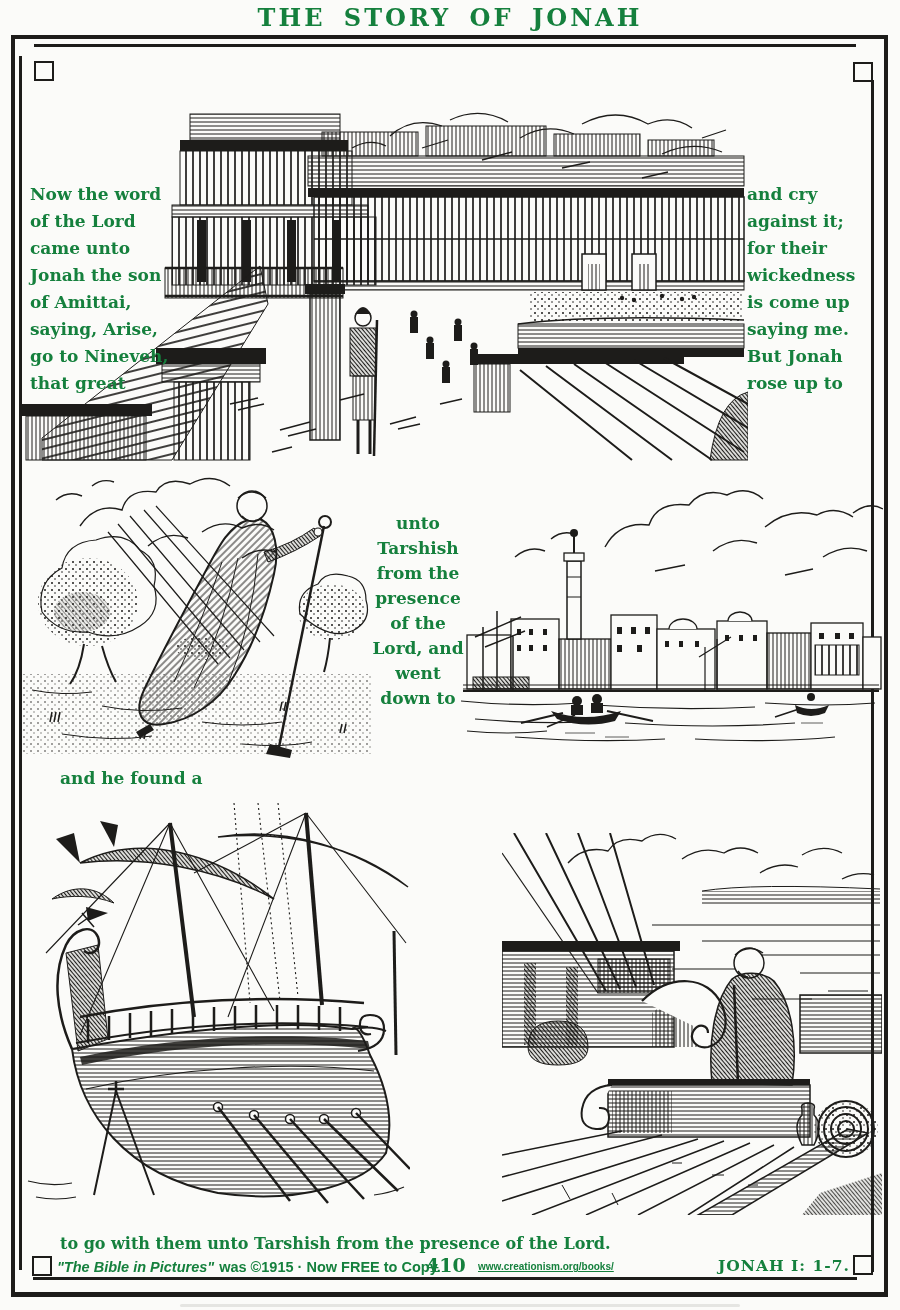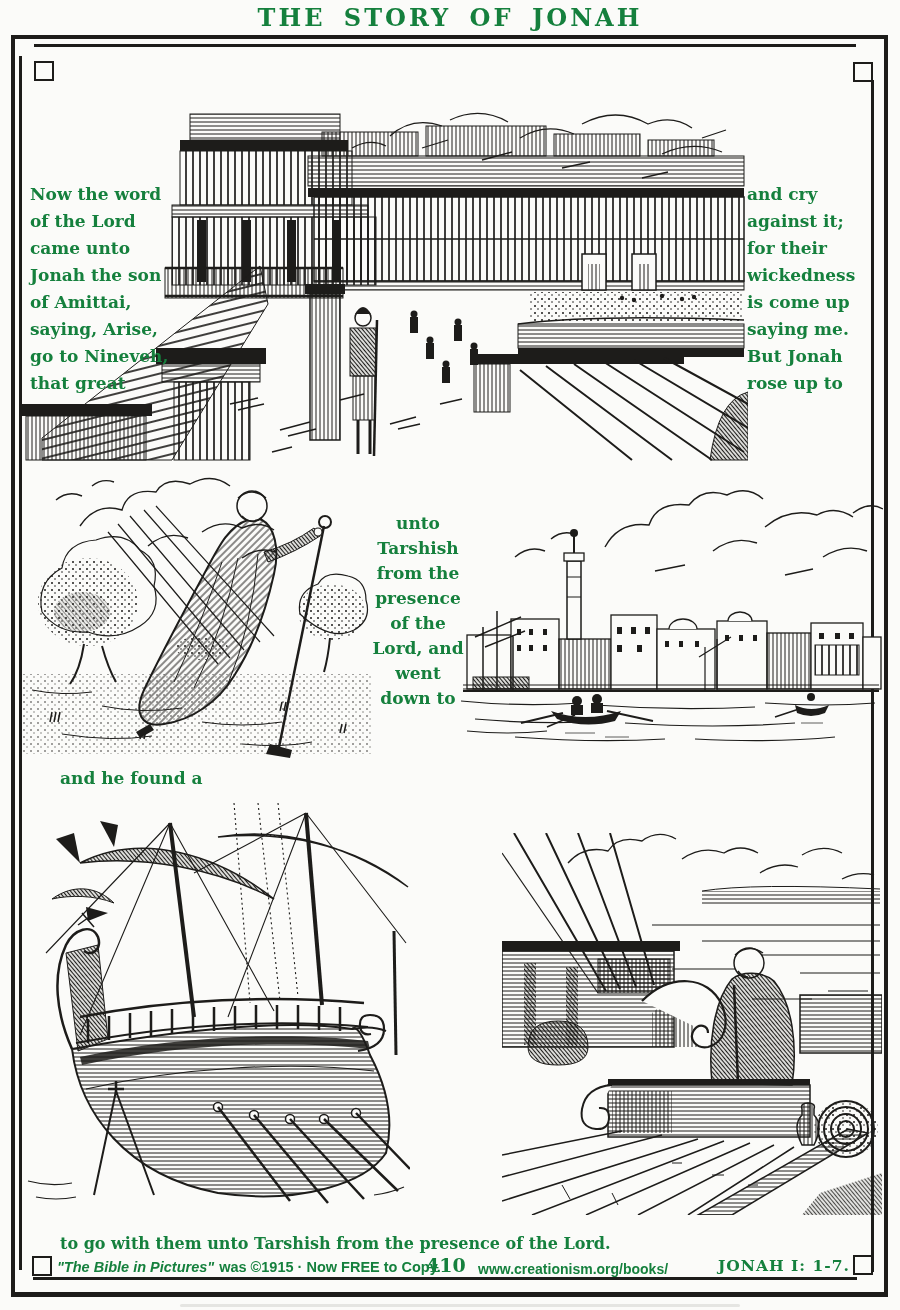--- a/index.html
+++ b/index.html
@@ -16,21 +16,21 @@
   .txt-mid{font-size:17px;font-weight:bold;line-height:25px;white-space:pre-line;
            text-align:center;z-index:5;}
   .caption{font-weight:bold;text-align:left;z-index:5;}
   figure{margin:0;padding:0;z-index:2;}
   svg{display:block;}
   .f-attr{font-family:"Liberation Sans","DejaVu Sans",sans-serif;font-weight:bold;
           font-size:14.5px;z-index:5;}
   .f-attr .it{font-style:italic;margin-right:5px;}
   .f-num{font-size:19px;font-weight:bold;z-index:5;}
   .f-link{font-family:"Liberation Sans","DejaVu Sans",sans-serif;font-weight:bold;
-          font-size:14px;z-index:5;}
+          font-size:10px;text-decoration:underline;z-index:5;}
   .f-ref{font-size:15.5px;font-weight:bold;letter-spacing:1px;z-index:5;}
   .scan-shadow{left:180px;top:1304px;width:560px;height:3px;background:#dcdcd8;
                border-radius:2px;opacity:.7;}
 </style>
 </head>
 <body>
 
 <div class="sheet">
 
   <div class="abs title">THE STORY OF JONAH</div>

